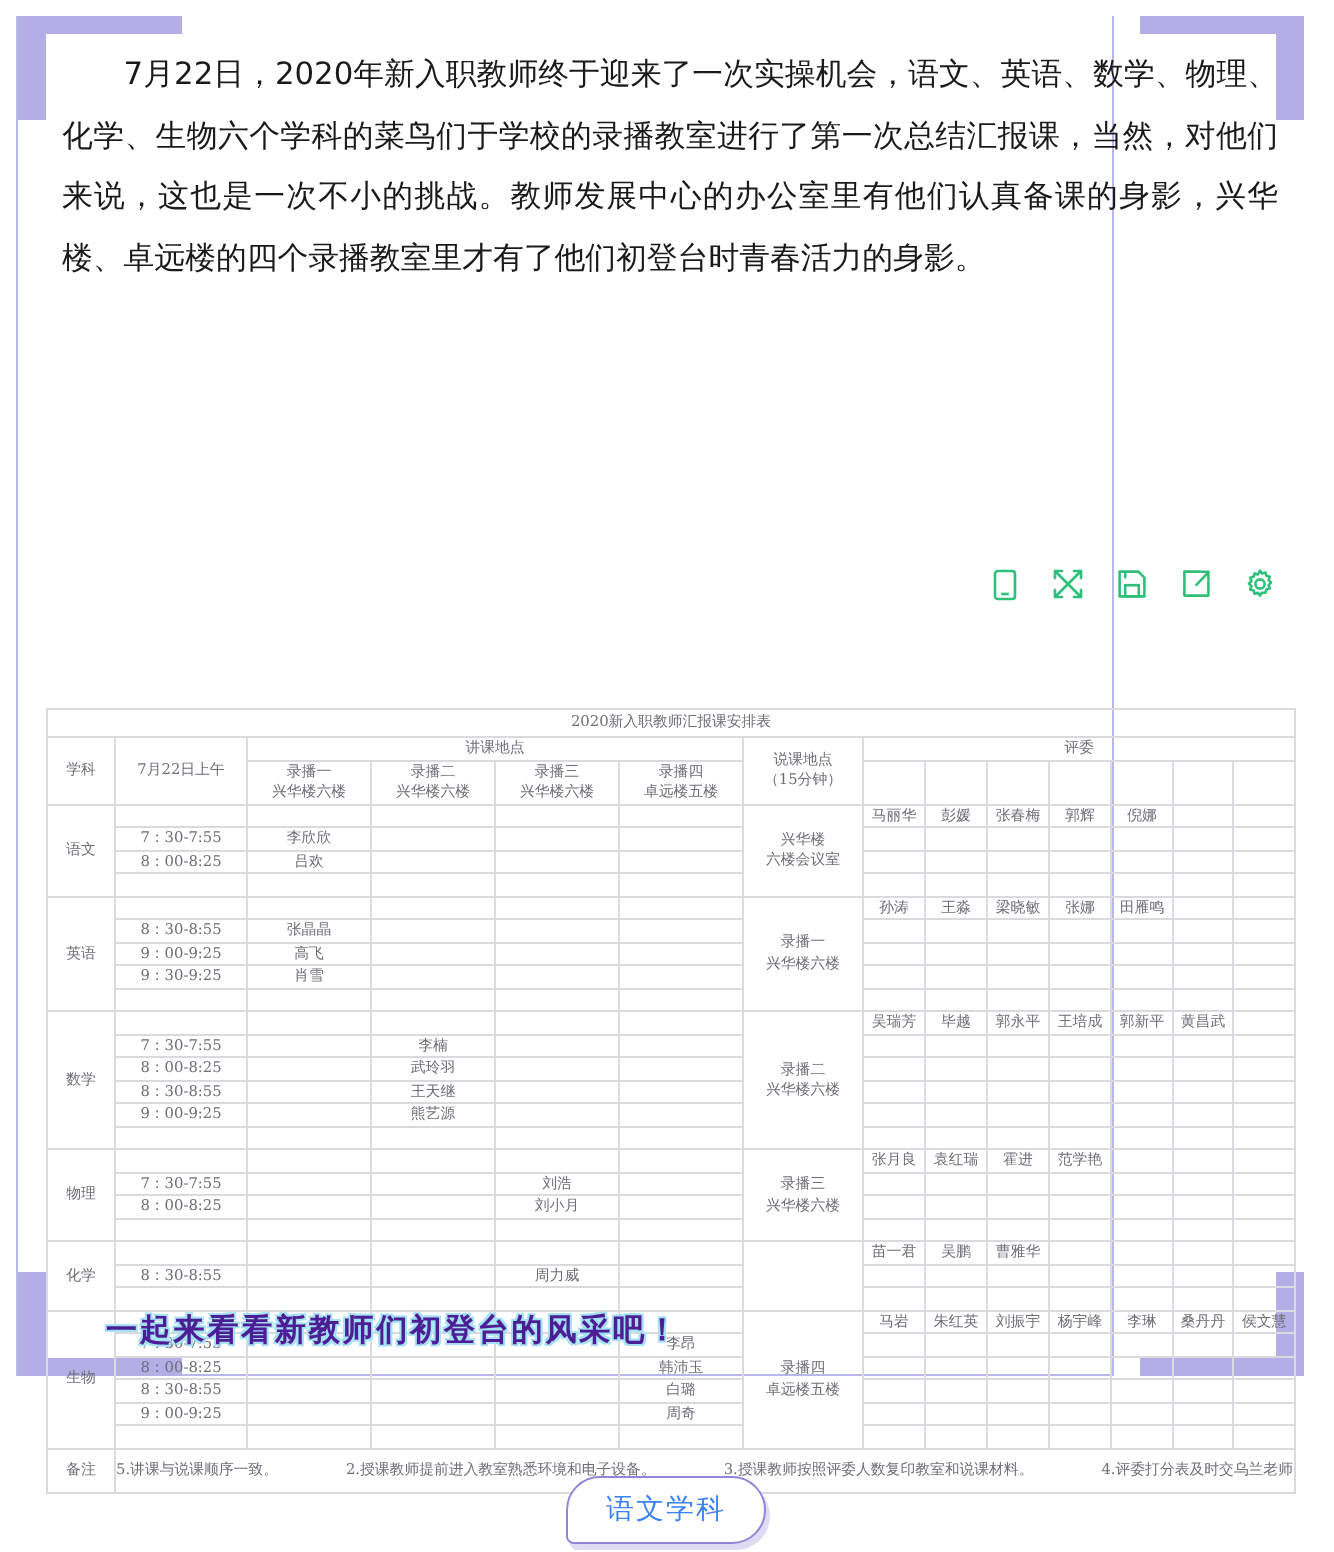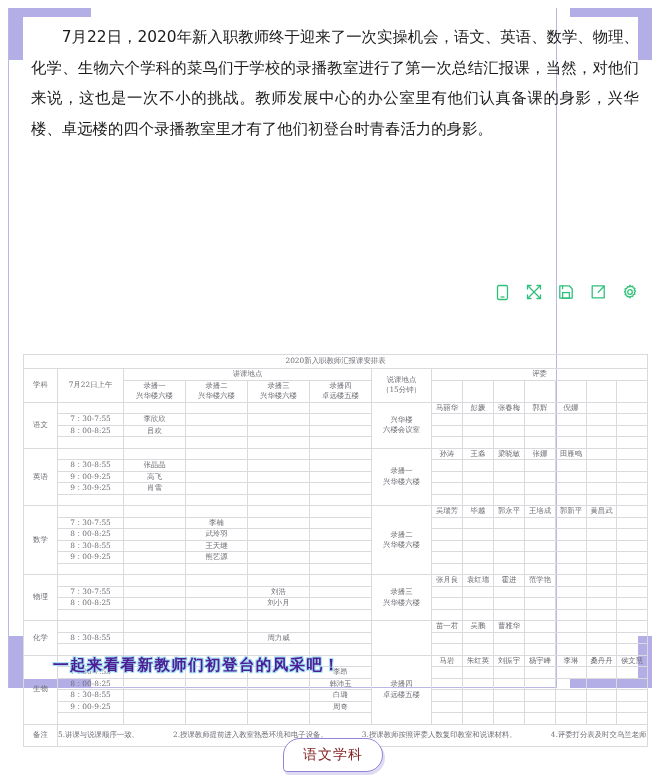--- a/index.html
+++ b/index.html
@@ -120,21 +120,21 @@
     width:100px;height:34px;
     box-sizing:border-box;
     border:1.5px solid #8f86d8;
     border-radius:18px 18px 18px 4px;
     background:#ffffff;
     display:flex;align-items:center;justify-content:center;
     box-shadow:2px 3px 0 rgba(160,152,220,.35);
     cursor:pointer;
   }
   #subject-tag span{
-    font-size:14px;color:#7f1d1d;
+    font-size:14px;color:#3b82f6;
     font-family:Liberation Serif, serif;
     letter-spacing:1px;
   }
 </style>
 </head>
 <body>
 
 <div id="article-card">
 
   <div class="corner c-tl-h" style="left:0;top:0;"></div>

